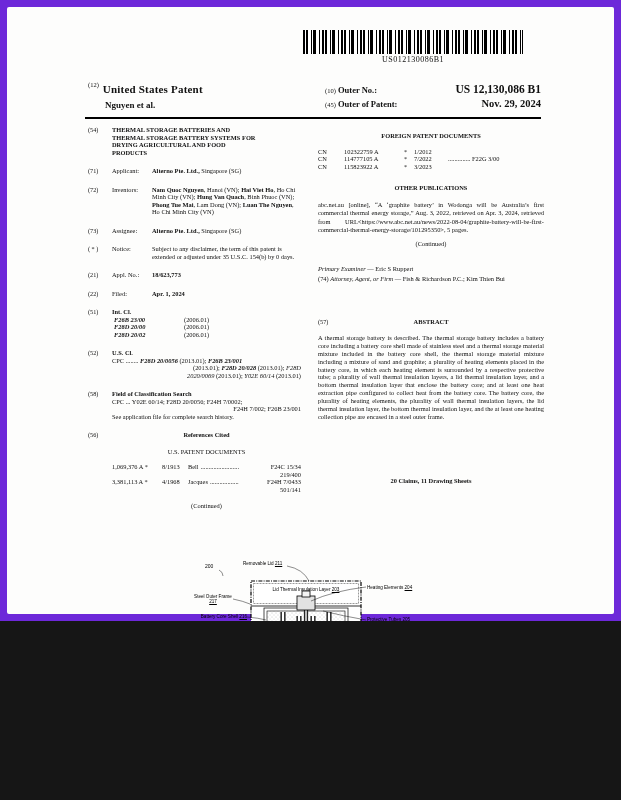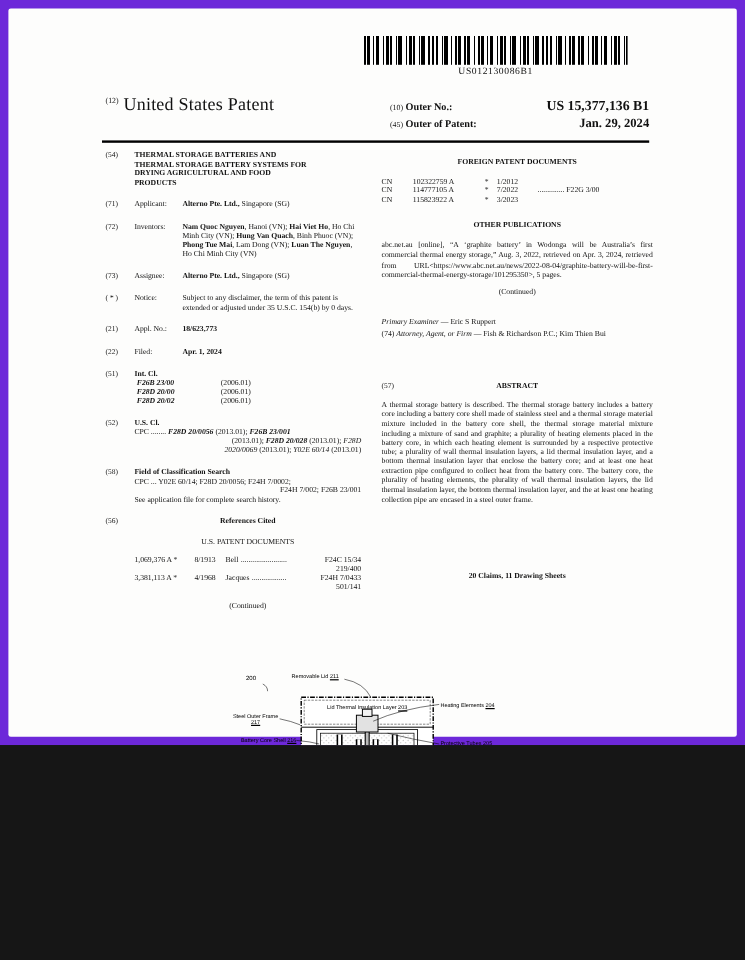--- a/index.html
+++ b/index.html
@@ -6,21 +6,21 @@
   .canvas{position:relative;width:621px;height:621px;background:#6d28d9;overflow:hidden;
           font-family:"Liberation Serif", serif;color:#111;}
   .page{position:absolute;inset:7px;background:#fdfdfc;border-radius:2px;}
 
   
   .barcode{position:absolute;left:296px;top:23px;width:220px;height:24px;
     background:repeating-linear-gradient(90deg,#000 0 2px,#fff 2px 3px,#000 3px 5px,#fff 5px 8px,#000 8px 9px,#fff 9px 10px,#000 10px 13px,#fff 13px 16px,#000 16px 17px,#fff 17px 19px);}
   .barcode-text{position:absolute;left:296px;top:48px;width:220px;text-align:center;font-size:8px;letter-spacing:.5px;}
   .hdr-left{position:absolute;left:81px;top:72px;width:230px;}
   .hdr-tag{font-size:6.5px;vertical-align:6px;}
-  .hdr-title{font-size:15px;font-weight:normal;letter-spacing:.2px;}
+  .hdr-title{font-size:11px;font-weight:bold;letter-spacing:.2px;}
   .hdr-party{font-size:9px;font-weight:bold;margin:3px 0 0 17px;}
   .hdr-right{position:absolute;left:318px;top:76px;width:216px;font-size:8.5px;}
   .hdr-row{display:flex;justify-content:space-between;align-items:baseline;margin-bottom:3px;}
   .hdr-row .lbl{font-weight:bold;}
   .hdr-row .lbl .tag{font-weight:normal;font-size:6.5px;}
   .hdr-no{font-size:11.5px;font-weight:bold;}
   .hdr-date{font-size:10.5px;font-weight:bold;}
   .rule{position:absolute;left:78px;top:110px;width:456px;height:2px;background:#000;}
 
   
@@ -78,30 +78,31 @@
 
 <div class="canvas">
   <div class="page">
 
     <div class="barcode"></div>
     <div class="barcode-text">US012130086B1</div>
 
     <div class="hdr-left">
       <span class="hdr-tag">(12)</span>
       <span class="hdr-title">United States Patent</span>
+      <div class="hdr-party">Nguyen et al.</div>
     </div>
 
     <div class="hdr-right">
       <div class="hdr-row">
         <span class="lbl"><span class="tag">(10)</span> <span>Outer No.:</span></span>
-        <span class="hdr-no">US 15,377,136 B1</span>
+        <span class="hdr-no">US 12,130,086 B1</span>
       </div>
       <div class="hdr-row">
         <span class="lbl"><span class="tag">(45)</span> <span>Outer of Patent:</span></span>
-        <span class="hdr-date">Jan. 29, 2024</span>
+        <span class="hdr-date">Nov. 29, 2024</span>
       </div>
     </div>
 
     <div class="rule"></div>
 
     <div class="col col-left">
 
       <div class="entry">
         <span class="tag">(54)</span>
         <span class="bt">THERMAL STORAGE BATTERIES AND THERMAL STORAGE BATTERY SYSTEMS FOR DRYING AGRICULTURAL AND FOOD PRODUCTS</span>

